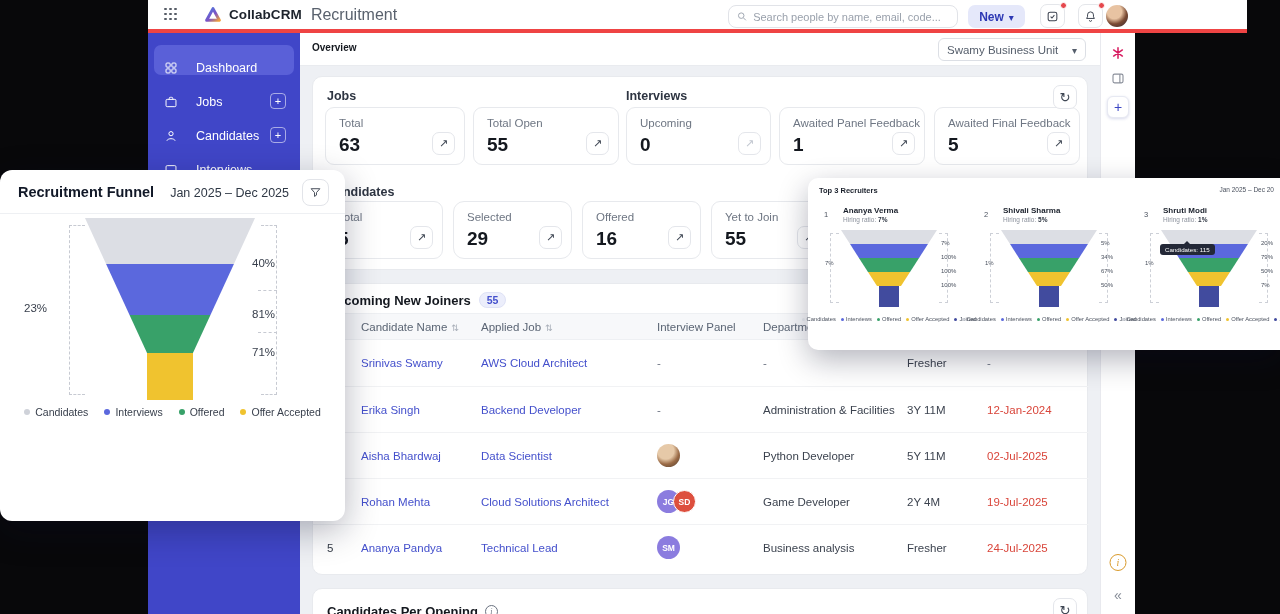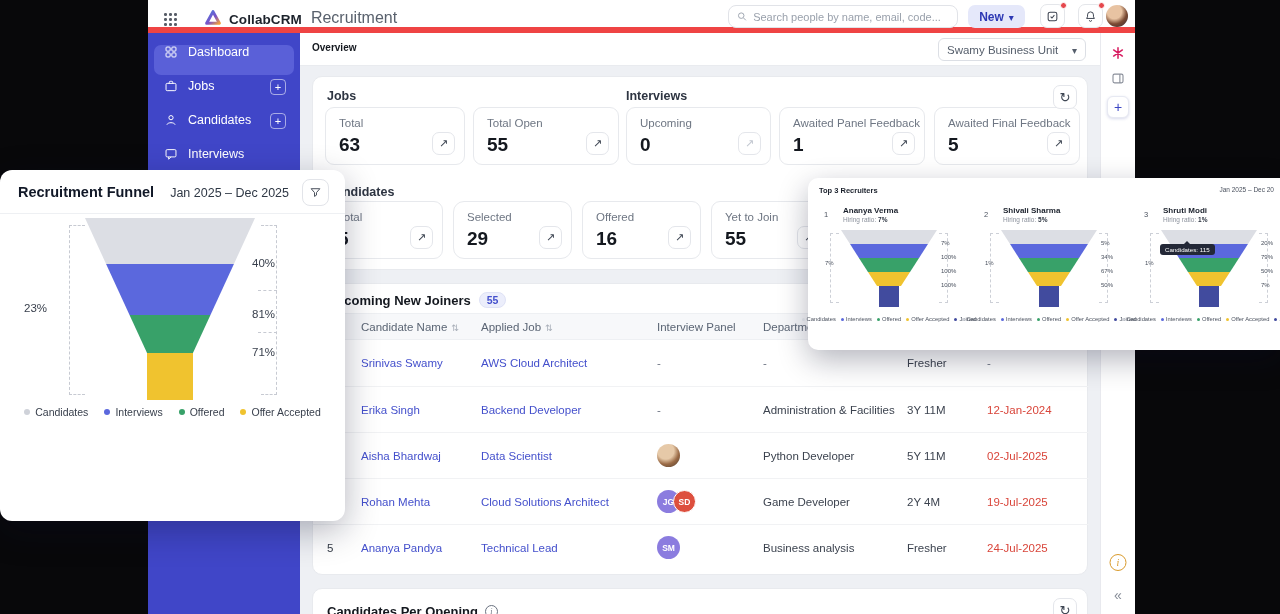--- a/index.html
+++ b/index.html
@@ -3,22 +3,22 @@
 <meta charset="utf-8">
 <style>
   * { margin:0; padding:0; box-sizing:border-box; }
   html,body { width:1280px; height:614px; overflow:hidden; background:#08080a;
     font-family:"Liberation Sans","DejaVu Sans",sans-serif; }
 
   
   #window { position:absolute; left:148px; top:0; width:987px; height:614px; background:#eef0f4; }
 
   
-  #header { position:absolute; left:0; top:0; width:987px; height:33px; background:#fff;
-    border-bottom:6px solid #ef4444; display:flex; align-items:flex-end; z-index:3; }
+  #header { position:absolute; left:0; top:0; width:1099px; height:33px; background:#fff;
+    border-bottom:4px solid #ef4444; display:flex; align-items:center; z-index:3; }
   .launcher { width:14px; height:14px; margin-left:16px; display:grid;
     grid-template-columns:repeat(3,4px); grid-template-rows:repeat(3,4px); gap:1px; cursor:pointer; }
   .launcher i { width:2.6px; height:2.6px; border-radius:50%; background:#565c66; }
   .brand { font-size:13.5px; font-weight:bold; color:#1c222b; margin-left:7px; letter-spacing:.1px; }
   .module { font-size:16px; color:#59616d; margin-left:9px; }
   .search-box { position:absolute; left:580px; top:5px; width:230px; height:23px; background:#fff;
     border:1px solid #e1e3e8; border-radius:8px; display:flex; align-items:center; padding:0 8px; gap:6px; }
   .search-box input { border:none; outline:none; font-size:11px; color:#6a7280; width:100%;
     font-family:inherit; background:transparent; }
   .search-box input::placeholder { color:#9aa1ac; }
@@ -29,21 +29,21 @@
   .hdr-icon-btn { position:absolute; top:4px; width:25px; height:24px; border:1px solid #e4e6ea;
     border-radius:7px; background:#fff; display:flex; align-items:center; justify-content:center; cursor:pointer; }
   .reddot { position:absolute; right:-3px; top:-3px; width:7px; height:7px; border-radius:50%;
     background:#e5484d; border:1.5px solid #fff; }
   .avatar { position:absolute; left:958px; top:5px; width:22px; height:22px; border-radius:50%;
     background:radial-gradient(circle at 38% 30%, #e8c3a2 0 35%, #7a4a33 60%, #2e2430 100%); cursor:pointer; }
 
   
   #sidebar { position:absolute; left:0; top:33px; width:152px; height:581px; background:#4046c8; z-index:2; }
   .side-item { position:relative; height:30px; margin:4px 6px 0 6px; border-radius:7px; display:flex;
-    align-items:flex-start; gap:10px; padding:0 10px; color:#fff; font-size:12.5px; cursor:pointer; }
+    align-items:flex-end; gap:18px; padding:0 10px; color:#fff; font-size:12.5px; cursor:pointer; }
   .side-item.active { background:#5a60d8; }
   .side-item svg { flex:0 0 auto; }
   .plusbox { position:absolute; right:8px; width:16px; height:16px; border:1px solid rgba(255,255,255,.55);
     border-radius:4px; display:flex; align-items:center; justify-content:center; }
   .plusbox::before { content:"+"; color:#fff; font-size:11px; line-height:1; }
   #collapse { position:absolute; left:0; bottom:0; width:152px; height:34px; background:#393fb8;
     border-top:1px solid rgba(255,255,255,.18); display:flex; align-items:center; gap:8px;
     padding-left:22px; color:#fff; font-size:12px; cursor:pointer; }
   #collapse .dbl::before { content:"\00AB"; font-size:13px; }
 

